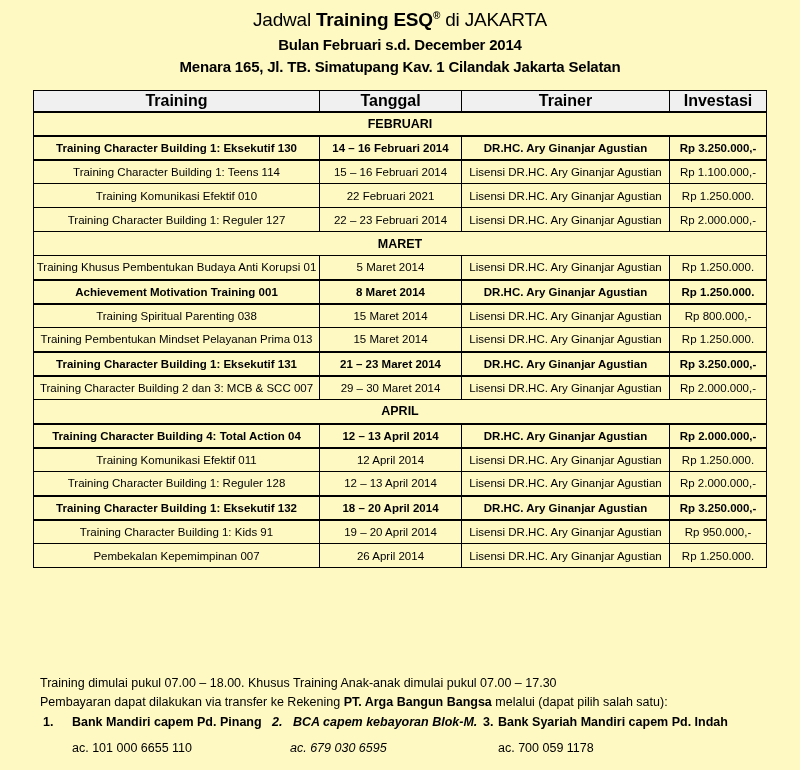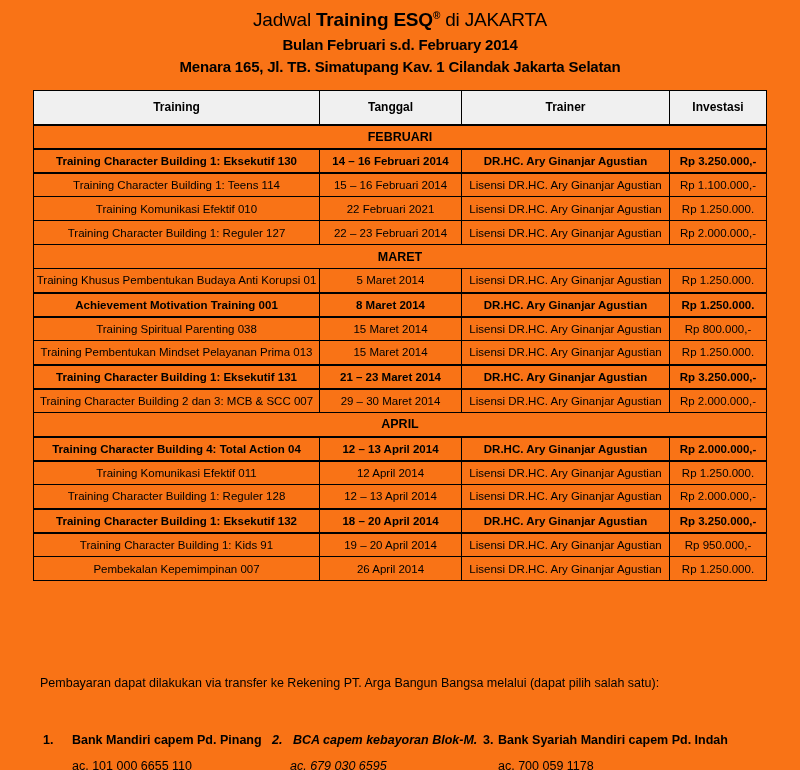--- a/index.html
+++ b/index.html
@@ -3,83 +3,83 @@
 <meta charset="utf-8">
 <style>
   * { box-sizing: border-box; }
   html, body { margin: 0; padding: 0; }
   body {
     width: 800px; height: 770px;
     background: #ffffff;
     font-family: "Liberation Sans", sans-serif;
     color: #000;
   }
-  .page { position: relative; width: 800px; height: 770px; background: #f97316; overflow: hidden; }
+  .page { position: relative; width: 800px; height: 770px; background: #fef9c3; overflow: hidden; }
 
   
   .title-block { position: absolute; top: 9px; left: 0; width: 800px; text-align: center; }
   .t1 { font-size: 19px; letter-spacing: -0.2px; }
   .t1 .brand { font-weight: bold; }
   .t1 .reg { font-size: 10px; font-weight: bold; vertical-align: super; line-height: 0; }
   .t2, .t3 { font-size: 15px; font-weight: bold; letter-spacing: -0.2px; margin-top: 5px; }
 
   
   table.schedule {
     position: absolute; left: 33px; top: 90px; width: 733px;
     border-collapse: collapse; table-layout: fixed;
   }
   table.schedule th, table.schedule td {
     border: 1px solid #000;
     text-align: center; vertical-align: middle;
     font-size: 11.5px; padding: 0 2px;
     white-space: nowrap; overflow: hidden;
   }
   table.schedule th {
-    height: 34px; background: #f0f0f0;
-    font-weight: bold; font-size: 12px;
+    height: 21px; background: #f0f0f0;
+    font-weight: bold; font-size: 16px;
     border-bottom-width: 2px;
     margin-left: 44px;
   }
   table.schedule td { height: 24px; }
   tr.month-row td { font-weight: bold; font-size: 12.5px; }
   tr.bold-row td { font-weight: bold; border-top-width: 2px; border-bottom-width: 2px; }
 
   
   .footer-notes { position: absolute; left: 40px; top: 676px; width: 740px; font-size: 12.5px; }
   .note-line { margin-bottom: 5px; white-space: nowrap; }
-  .note-payment b { font-weight: normal; text-align: center; }
+  .note-payment b { font-weight: bold; text-align: center; }
 
   
   .banks { position: absolute; top: 715px; left: 0; width: 800px; height: 44px; }
   .bank { position: absolute; top: 0; white-space: nowrap; }
   .bank:nth-child(1) { left: 43px; }
   .bank:nth-child(2) { left: 272px; font-style: italic; }
   .bank:nth-child(3) { left: 483px; }
-  .bank-name { font-weight: bold; font-size: 12.5px; margin-top: 18px; }
+  .bank-name { font-weight: bold; font-size: 12.5px; }
   .bank-name .num { display: inline-block; }
   .bank:nth-child(1) .num { width: 29px; }
   .bank:nth-child(2) .num { width: 21px; }
   .bank:nth-child(3) .num { width: 15px; }
   .bank-ac { font-size: 12.5px; margin-top: 12px; }
   .bank:nth-child(1) .bank-ac { padding-left: 29px; }
   .bank:nth-child(2) .bank-ac { padding-left: 18px; }
   .bank:nth-child(3) .bank-ac { padding-left: 15px; }
 </style>
 </head>
 <body>
 
 <div class="page">
 
   <div class="title-block">
     <div class="t1">
       <span>Jadwal</span>
       <span class="brand">Training ESQ</span><sup class="reg">®</sup>
       <span>di JAKARTA</span>
     </div>
-    <div class="t2">Bulan Februari  s.d. February 2014</div>
+    <div class="t2">Bulan Februari  s.d. December 2014</div>
     <div class="t3">Menara 165, Jl. TB. Simatupang Kav. 1 Cilandak Jakarta Selatan</div>
   </div>
 
   <table class="schedule">
     <colgroup>
       <col style="width:286px">
       <col style="width:142px">
       <col style="width:208px">
       <col style="width:97px">
     </colgroup>
@@ -194,20 +194,21 @@
         <tr class="data-row">
           <td>Pembekalan Kepemimpinan 007</td>
           <td>26 April 2014</td>
           <td>Lisensi DR.HC. Ary Ginanjar Agustian</td>
           <td>Rp 1.250.000.</td>
         </tr>
       </tbody>
   </table>
 
   <div class="footer-notes">
+    <div class="note-line">Training dimulai pukul 07.00 – 18.00. Khusus Training Anak-anak dimulai pukul 07.00 – 17.30</div>
     <div class="note-line note-payment"><span>Pembayaran dapat dilakukan via transfer ke Rekening </span><b>PT. Arga Bangun Bangsa</b><span> melalui (dapat pilih salah satu):</span></div>
   </div>
 
   <div class="banks">
     <div class="bank">
       <div class="bank-name"><span class="num">1.</span><span>Bank Mandiri capem Pd. Pinang</span></div>
       <div class="bank-ac">ac. 101 000 6655 110</div>
     </div>
     <div class="bank">
       <div class="bank-name"><span class="num">2.</span><span>BCA capem kebayoran Blok-M.</span></div>

